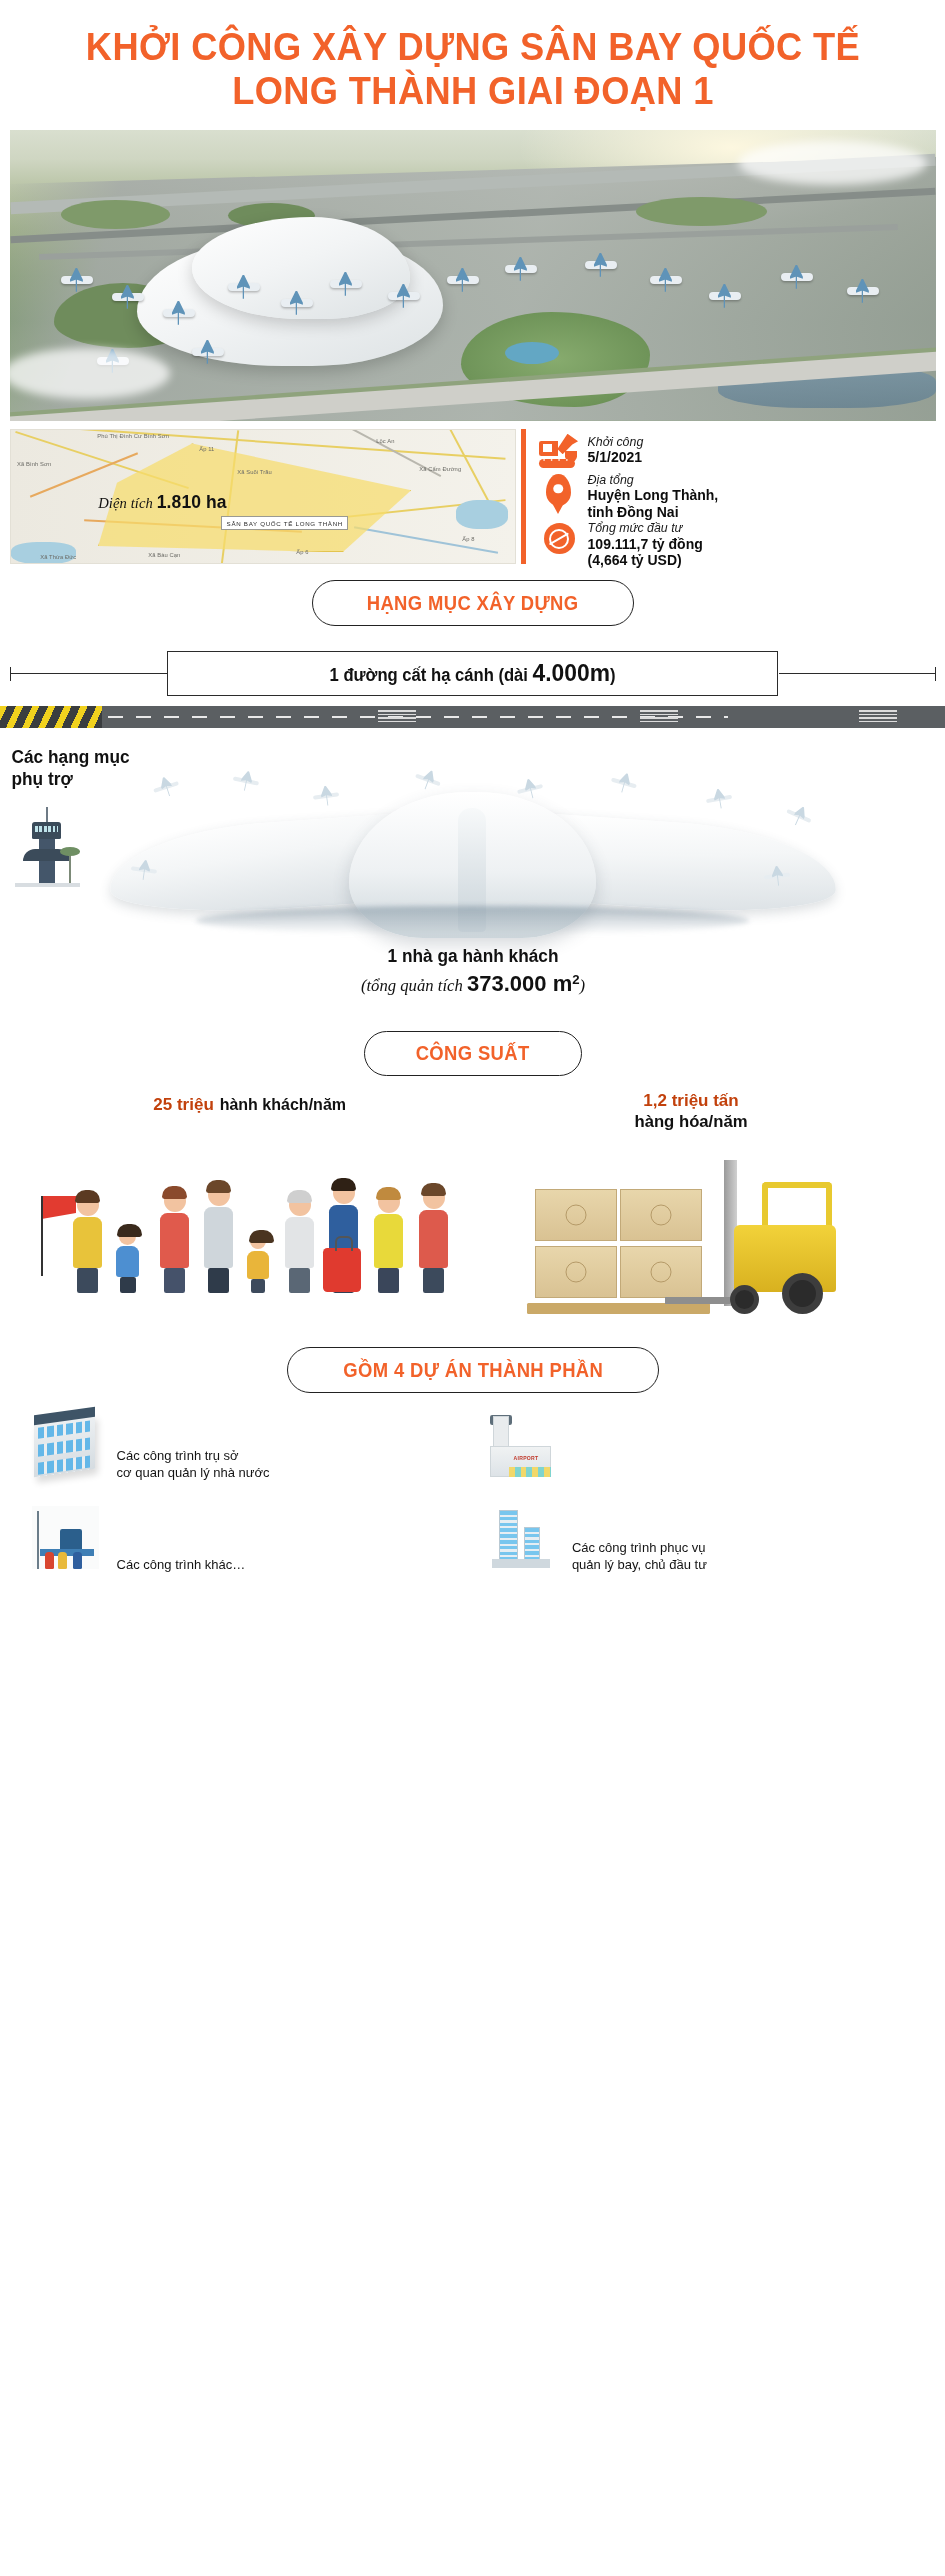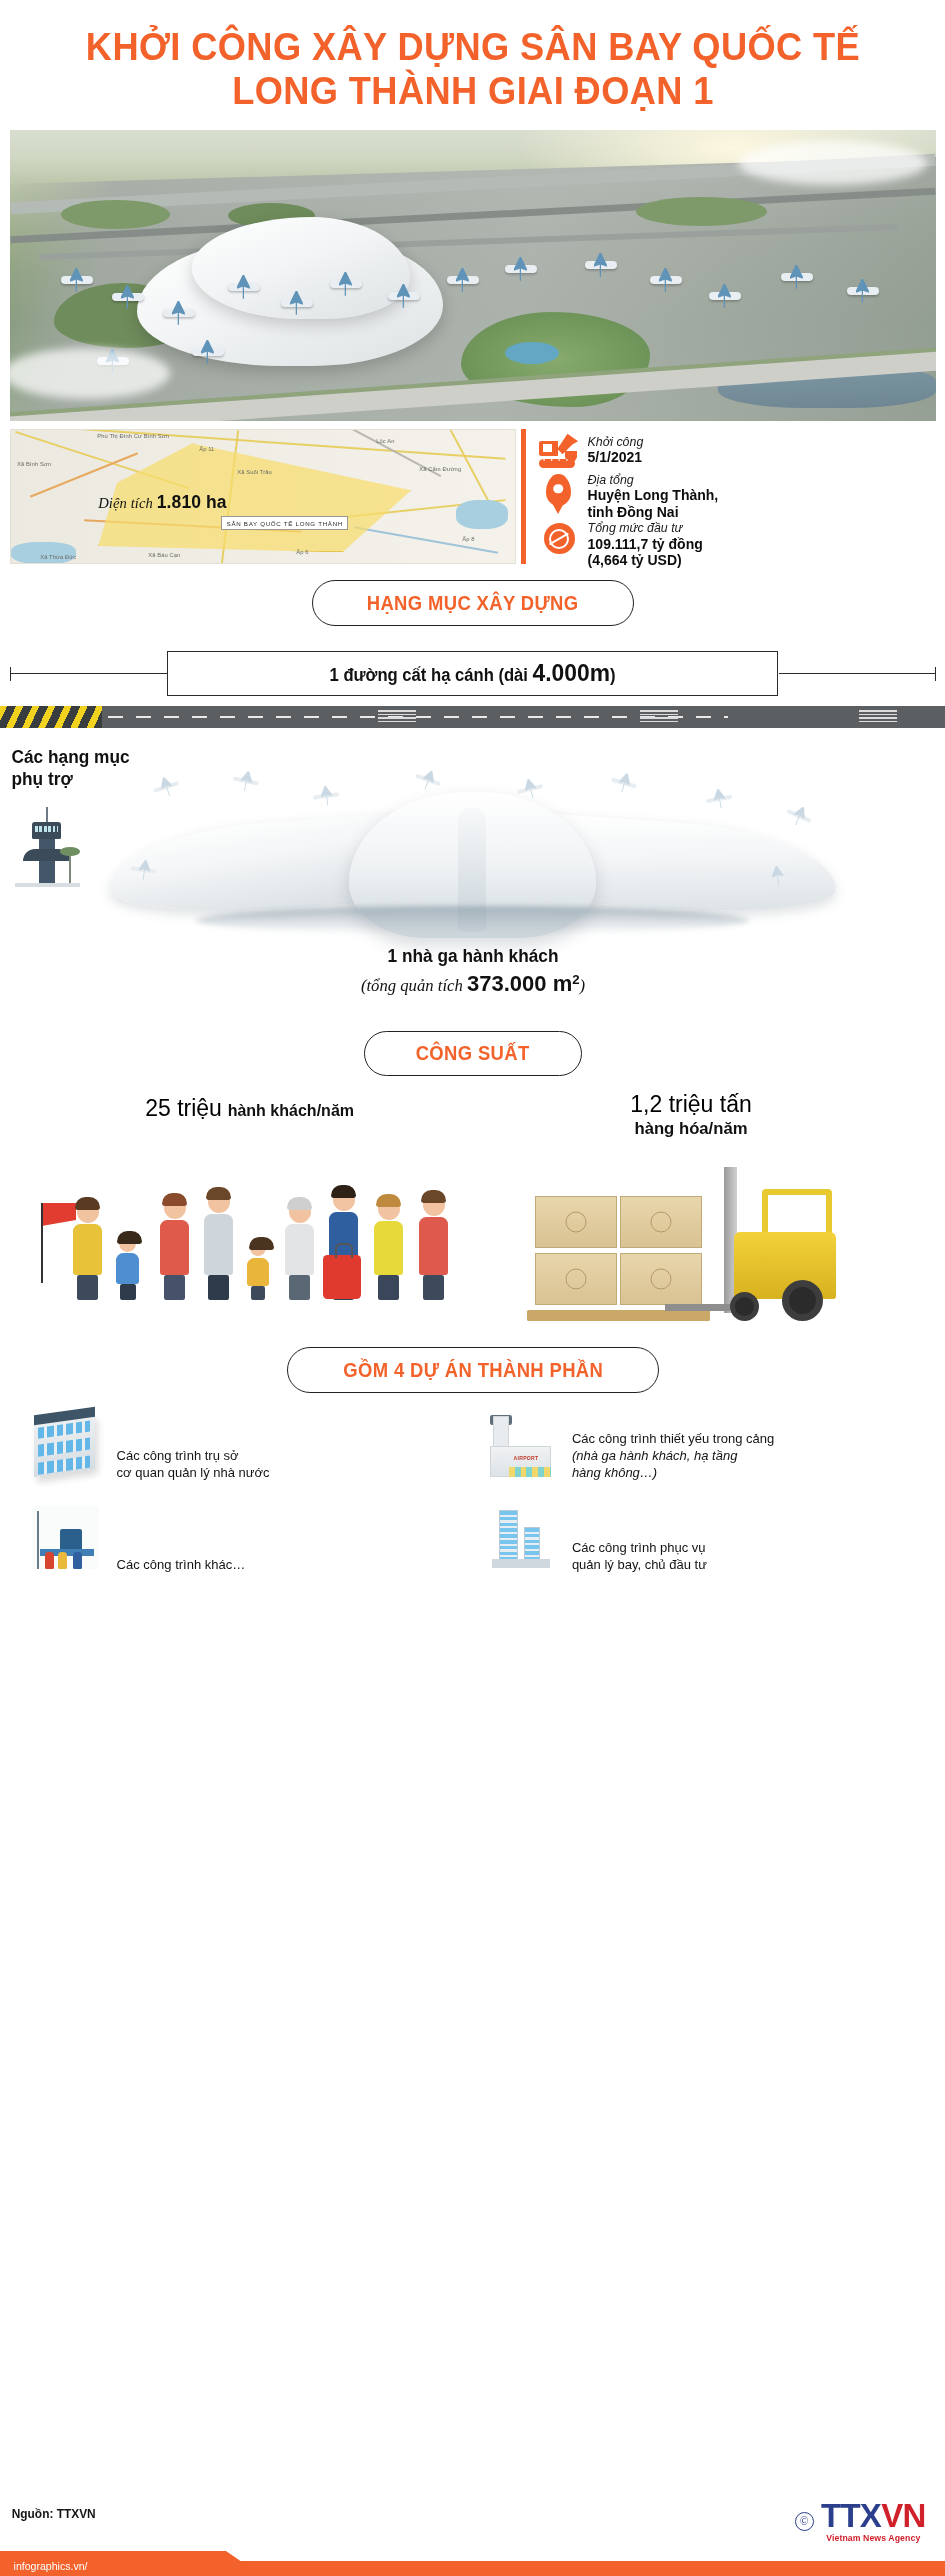--- a/index.html
+++ b/index.html
@@ -194,21 +194,21 @@
     font-weight:700; font-size:18px; color:#111; transform:scaleX(.96); display:inline-block; }
   .term-cap .l2 { margin-top:4.4px; font-style:italic; font-size:16.7px; color:#111;
     font-family:"Liberation Serif", serif; }
   .term-cap .l2 b { font-family:"Liberation Sans",sans-serif; font-style:normal; font-weight:700; font-size:22px; }
   .term-cap .l2 sup { font-size:.6em; }
 
   
   .cap-block { position:relative; width:946px; height:255px; }
   .cap-left { position:absolute; left:29px; top:0; width:444px; text-align:center; }
   .cap-right { position:absolute; left:502px; top:0; width:378px; text-align:center; }
-  .cap-num { font-weight:400; font-size:23px; color:#000000; display:inline-block; }
+  .cap-num { font-weight:700; font-size:17px; color:#c2410c; display:inline-block; }
   .cap-unit { font-family:"Liberation Sans Narrow","Liberation Sans",sans-serif;
     font-weight:700; font-size:16.7px; color:#111; transform:scaleX(.96); display:inline-block; }
   .cap-sub { font-family:"Liberation Sans Narrow","Liberation Sans",sans-serif;
     font-weight:700; font-size:16.7px; color:#111; margin-top:1.5px; }
 
   
   .people { position:relative; height:175px; margin-top:7.3px; }
   .per { position:absolute; bottom:4.4px; }
   .per .head { width:22px; height:22px; border-radius:50%; background:#f2c3a0; margin:0 auto; position:relative; }
   .per .hair { position:absolute; left:-1.5px; top:-3.6px; width:25px; height:13px; border-radius:12.4px 12.4px 2.9px 2.9px; }
@@ -648,25 +648,20 @@
       <div class="proj">
         <div class="proj-ico">
           <div class="ctl">
             <div class="trh"></div>
               <div class="tr"></div>
               <div class="bd"></div>
             <div class="awn"></div>
               <div class="sign">AIRPORT</div>
           </div>
         </div>
-        <div class="proj-txt">
-          <div>Các công trình thiết yếu trong cảng</div>
-          <div><i>(nhà ga hành khách, hạ tầng</i></div>
-          <div><i>hàng không…)</i></div>
-        </div>
       </div>
     </div>
 
     <div class="proj-row">
       <div class="proj">
         <div class="proj-ico">
           <div class="misc">
             <div class="post"></div>
             <div class="sh"></div>
             <div class="bar"></div>
@@ -690,30 +685,15 @@
         </div>
         <div class="proj-txt">
           <div>Các công trình phục vụ</div>
           <div>quản lý bay, chủ đầu tư</div>
         </div>
       </div>
     </div>
 
   </div>
 
-  <div class="footer">
-    <div class="src">Nguồn: TTXVN</div>
-
-    <div class="logo">
-      <div class="cmark">©</div>
-      <div class="logo-main">
-        <div class="ttx"><span>TTX</span><span class="v">VN</span></div>
-        <div class="vna">Vietnam News Agency</div>
-      </div>
-    </div>
-
-    <div class="orange-bar2"></div>
-    <div class="orange-bar"></div>
-    <div class="site">infographics.vn/</div>
-  </div>
 
 </div>
 
 
 </body></html>

